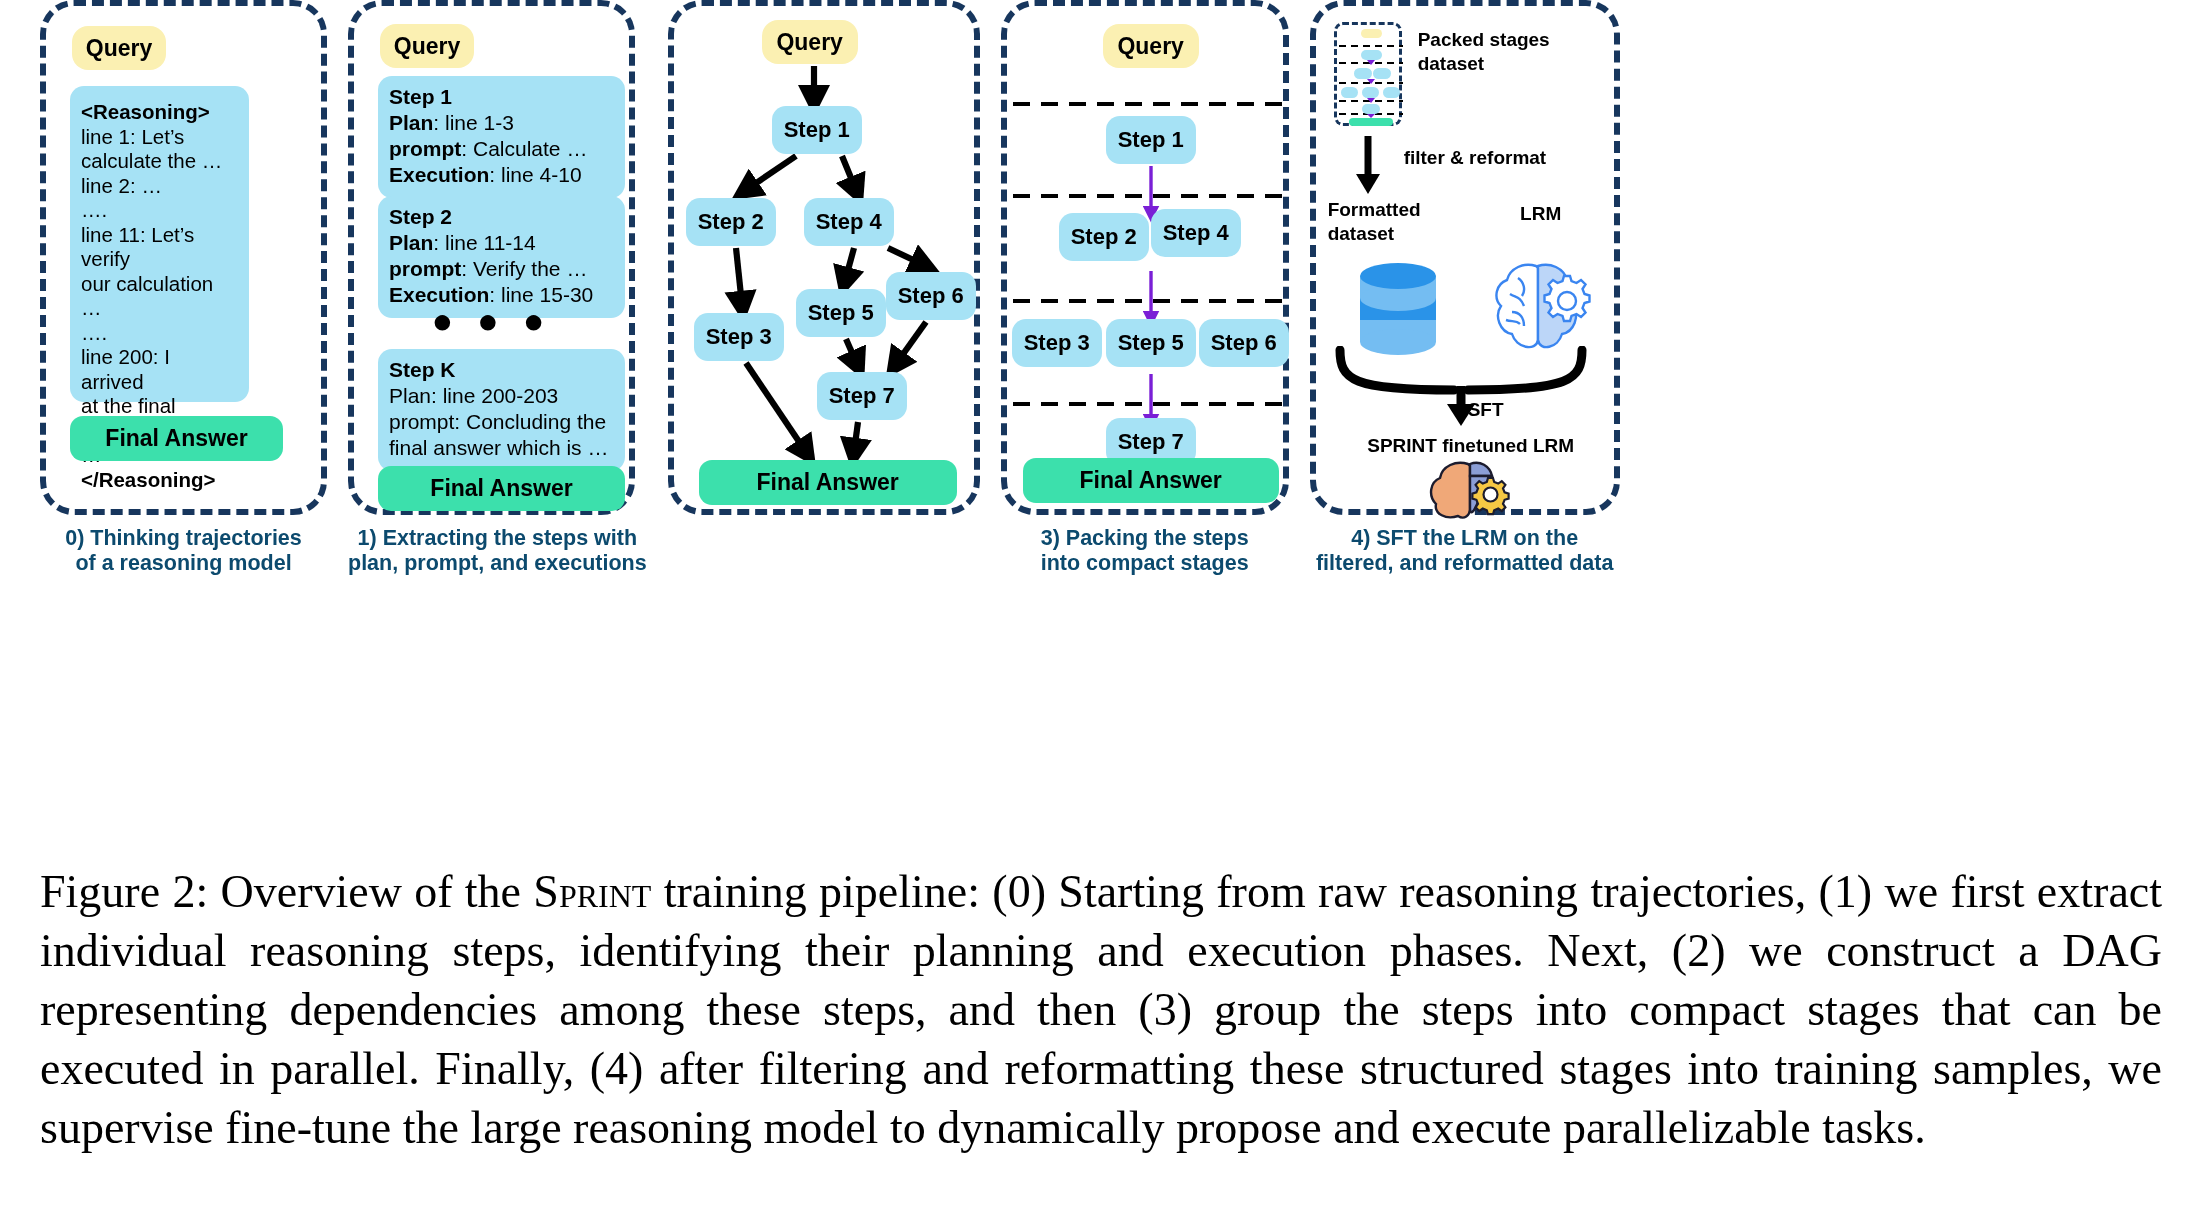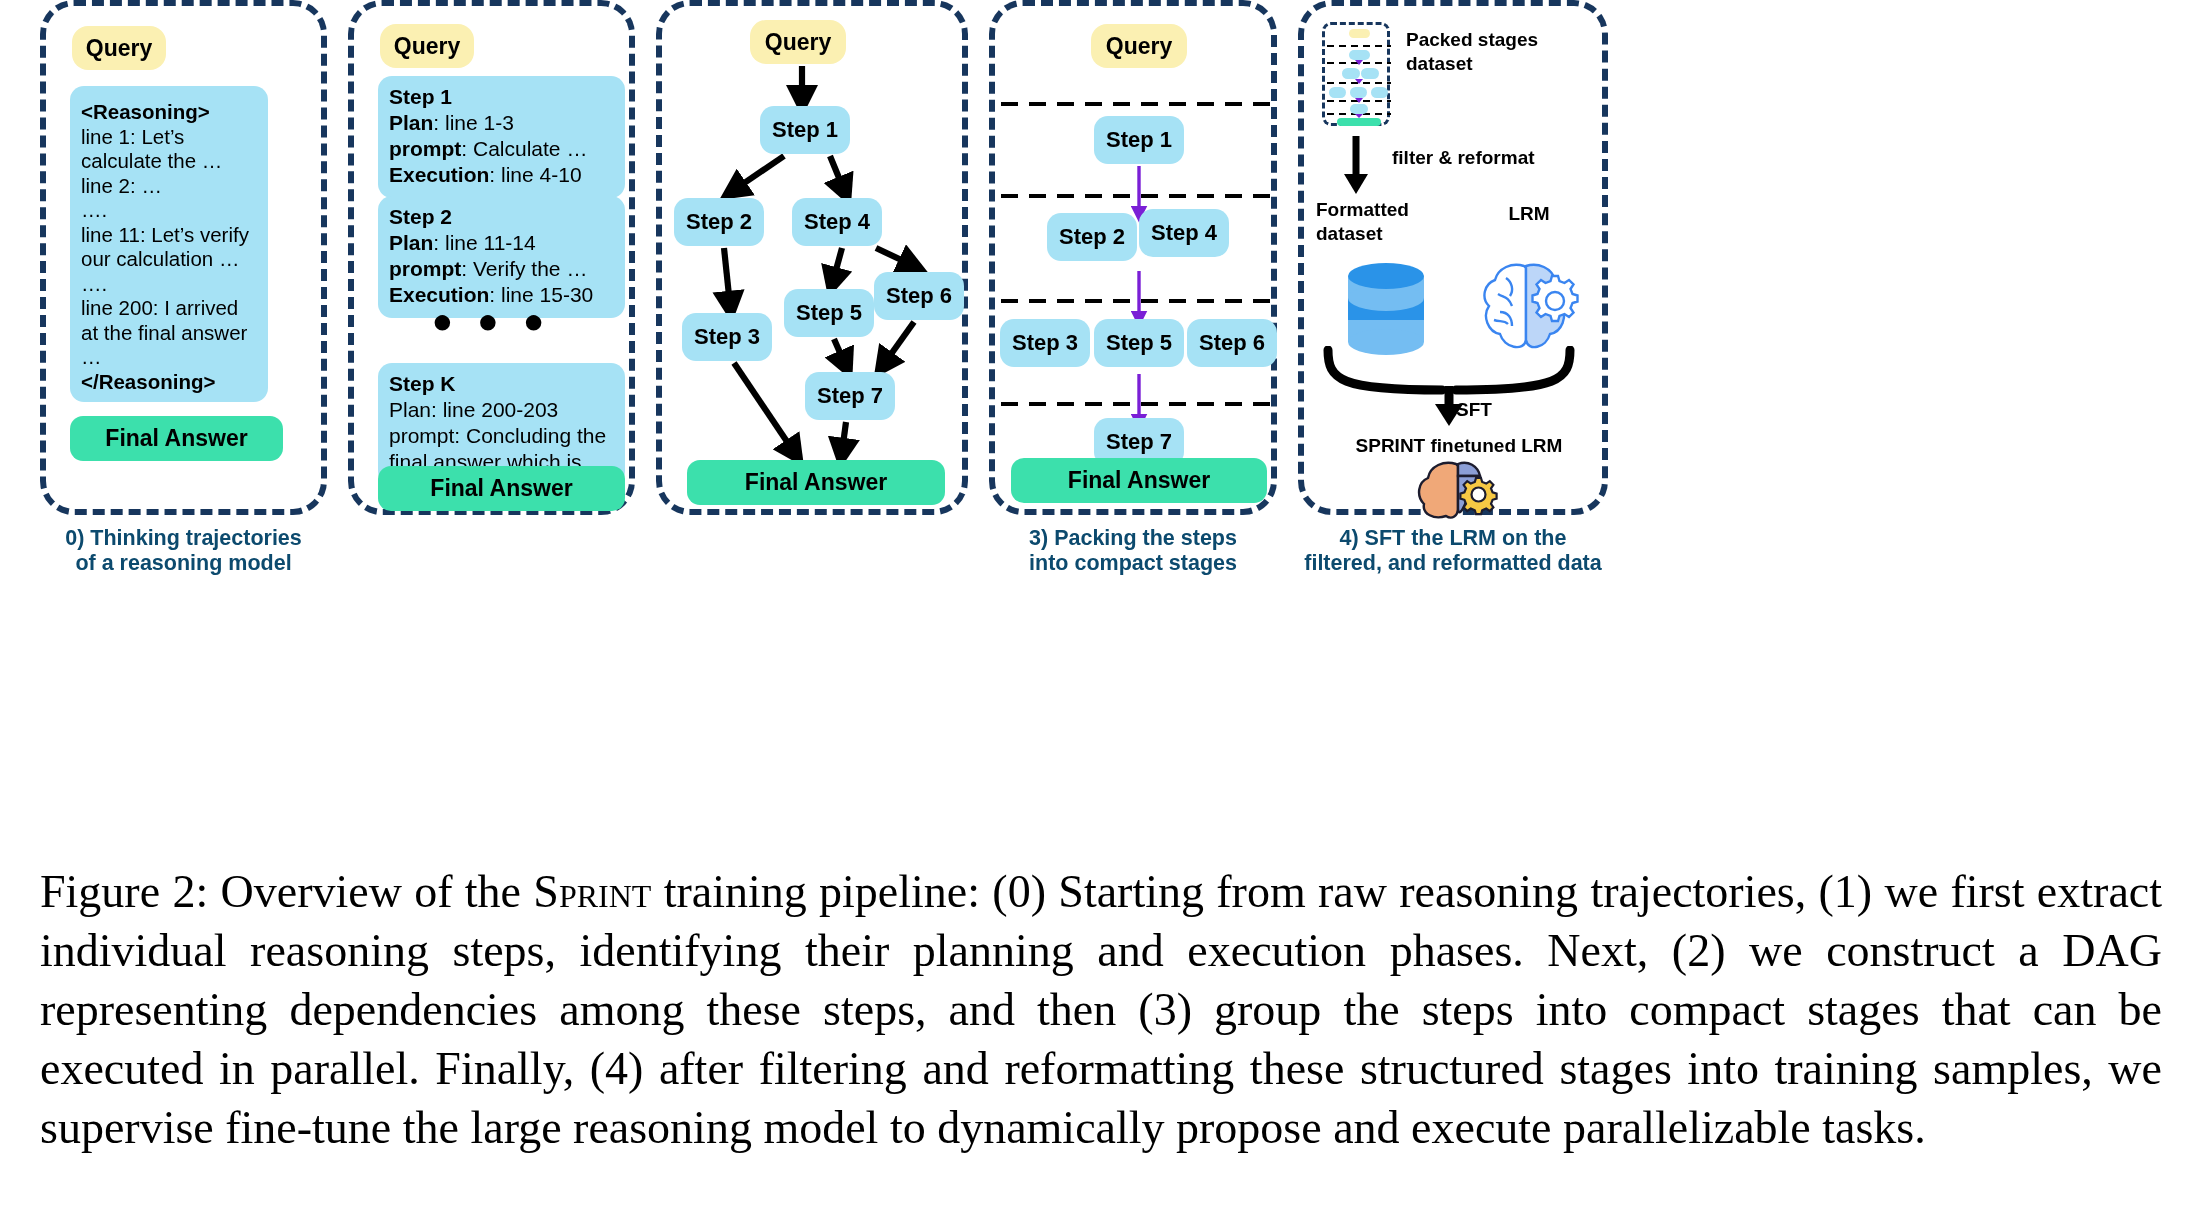--- a/index.html
+++ b/index.html
@@ -47,42 +47,42 @@
     background:#3ce0ac;
     border-radius:13px;
     font-weight:bold;font-size:23px;color:#000;
     display:flex;align-items:center;justify-content:center;
   }
 
   
   #p1 .panel-box{width:287px;height:515px;margin-left:0;}
   #p1 .q{position:absolute;left:26px;top:20px;width:94px;height:44px;}
   #p1 .reason{
-    position:absolute;left:24px;top:80px;width:198px;height:316px;
+    position:absolute;left:24px;top:80px;width:179px;height:316px;
     background:#a6e2f5;border-radius:14px;padding:14px 11px 0 11px;box-sizing:border-box;
   }
   #p1 .reason .ln{font-size:20.5px;line-height:24.5px;white-space:pre-wrap;}
   #p1 .reason .tag{font-weight:bold;}
   #p1 .fa{position:absolute;left:24px;top:410px;width:213px;height:45px;}
 
   
   #p2 .panel-box{width:287px;height:515px;}
   #p2 .q{position:absolute;left:26px;top:18px;width:94px;height:44px;}
   .stepcard{
     position:absolute;left:24px;width:247px;
     background:#a6e2f5;border-radius:14px;
     padding:8px 11px 10px 11px;box-sizing:border-box;
   }
   .stepcard .t{font-weight:bold;font-size:21px;line-height:26px;}
   .stepcard .r{font-size:21px;line-height:26px;}
   .stepcard .r b{font-weight:bold;}
   #p2 .sc1{top:70px;}
   #p2 .sc2{top:190px;}
   #p2 .dots{position:absolute;left:0;right:0;top:305px;text-align:center;font-size:36px;letter-spacing:7px;line-height:20px;font-weight:bold;}
-  #p2 .sc3{top:357px;}
+  #p2 .sc3{top:343px;}
   #p2 .fa{position:absolute;left:24px;top:460px;width:247px;height:45px;}
 
   
   #p3 .panel-box{width:312px;height:515px;}
   #p3 .dagsvg{position:absolute;left:0;top:0;width:312px;height:515px;}
   #p3 .nd{position:absolute;}
 
   
   #p4 .panel-box{width:288px;height:515px;}
   #p4 .sepsvg{position:absolute;left:0;top:0;width:288px;height:515px;}
@@ -153,20 +153,24 @@
         <div class="dots">● ● ●</div>
 
         <div class="stepcard sc3">
           <div class="t">Step K</div>
           <div class="r"><span>Plan</span><span>: line 200-203</span></div>
           <div class="r"><span>prompt</span><span>: Concluding the</span></div>
           <div class="r"><span>final answer which is …</span></div>
         </div>
 
         <div class="chip-final fa">Final Answer</div>
+      </div>
+      <div class="panel-caption">
+        <div>1) Extracting the steps with</div>
+        <div>plan, prompt, and executions</div>
       </div>
     </div>
 
     <div class="panel" id="p3" style="margin-left:21px;">
       <div class="panel-box">
         <svg class="dagsvg" viewBox="0 0 312 515">
           <defs>
             <marker id="ah" markerWidth="5.2" markerHeight="5.2" refX="2.3" refY="2.6" orient="auto">
               <path d="M0,0 L5.2,2.6 L0,5.2 Z" fill="#000"></path>
             </marker>

